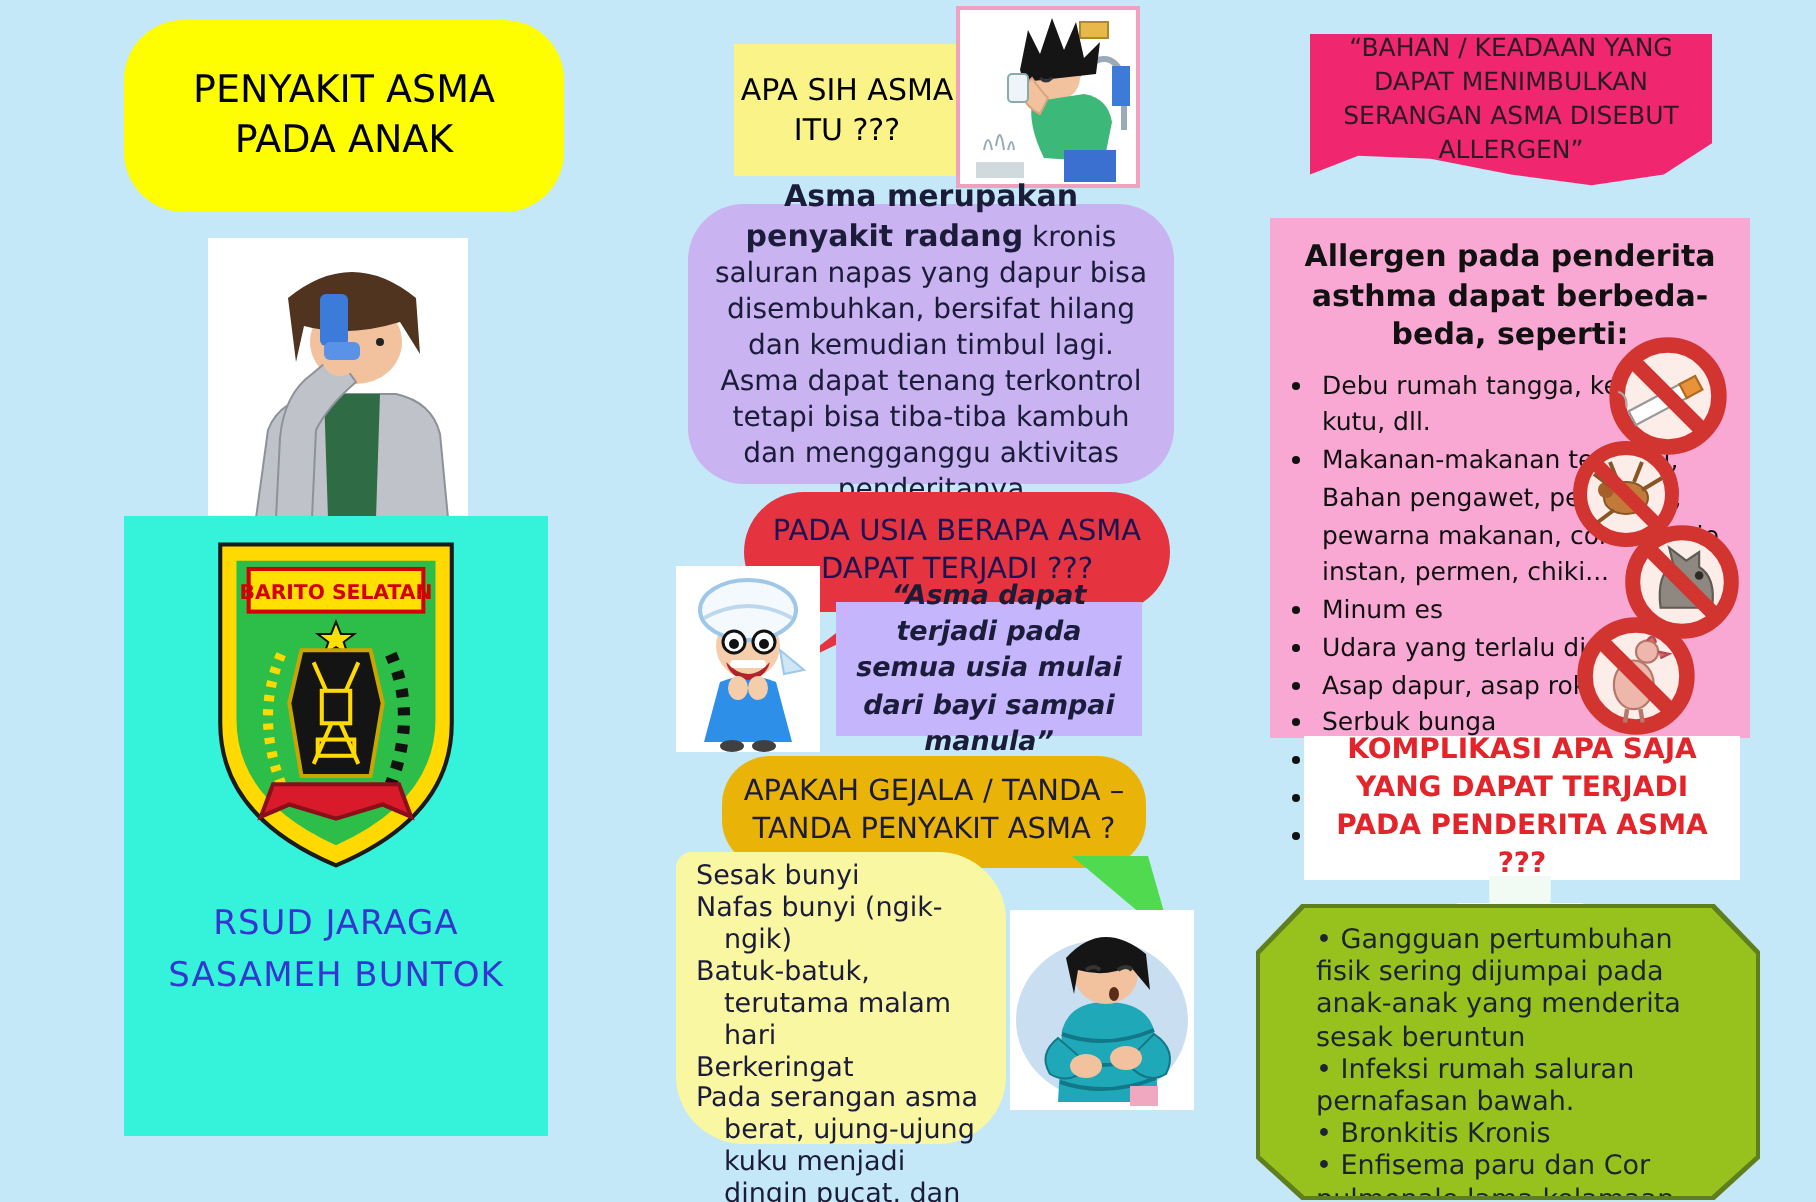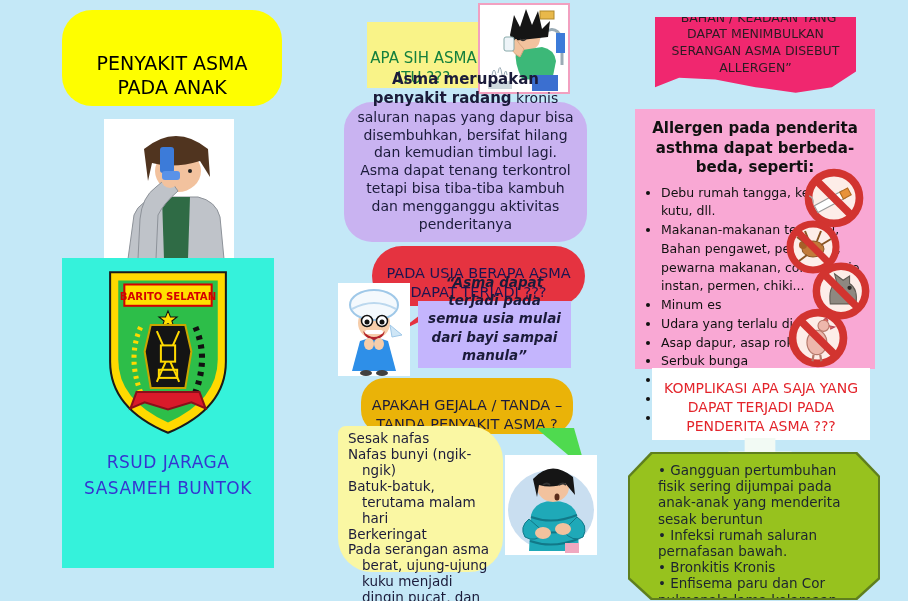--- a/index.html
+++ b/index.html
@@ -1,33 +1,33 @@
 <!DOCTYPE html>
 <html><head>
 <meta charset="utf-8">
 <style>
   html,body{margin:0;padding:0;}
   body{font-family:"DejaVu Sans","Liberation Sans",sans-serif;}
   #poster{position:relative;width:908px;height:601px;background:#C4E8F7;overflow:hidden;}
   .abs{position:absolute;box-sizing:border-box;}
   .card{background:#fff;}
-  .center{display:flex;align-items:flex-end;justify-content:center;text-align:center;}
+  .center{display:flex;align-items:center;justify-content:center;text-align:center;}
 
   
   .title-box{left:62px;top:10px;width:220px;height:96px;background:#FEFE00;border-radius:30px;
              font-size:19px;color:#000;padding:6px 26px;line-height:1.3;}
   .child-img{left:104px;top:119px;width:130px;height:140px;}
   .hospital-panel{left:62px;top:258px;width:212px;height:310px;background:#35F2DB;}
   .crest-wrap{left:40px;top:10px;width:132px;height:168px;position:absolute;}
   .hospital-name{position:absolute;left:6px;top:192px;width:200px;text-align:center;
                  color:#3535D0;font-size:17px;line-height:1.5;letter-spacing:.5px;}
 
   
   .q1-box{left:367px;top:22px;width:113px;height:66px;background:#F9F388;
-          font-size:15px;color:#15803d;line-height:1.35;}
+          font-size:15px;color:#000000;line-height:1.35;}
   .sink-img{left:478px;top:3px;width:92px;height:91px;border:2px solid #F2A0C0;}
   .definition-box{left:344px;top:102px;width:243px;height:140px;background:#C9B3F1;border-radius:28px;
                   font-size:14px;color:#1b1b3a;line-height:1.28;padding:8px 12px;}
   .definition-box b{font-size:15px;}
   .q2-bubble{left:372px;top:246px;width:213px;height:60px;background:#E53340;border-radius:32px;
              font-size:14.5px;color:#1c1450;line-height:1.3;padding:4px 10px;}
   .q2-tail{left:398px;top:298px;width:46px;height:34px;}
   .grandma-img{left:338px;top:283px;width:72px;height:93px;}
   .answer2-box{left:418px;top:301px;width:153px;height:67px;background:#c4b5fd;
                font-weight:bold;font-style:italic;font-size:13.5px;color:#1b1b3a;line-height:1.35;padding:4px 6px;}
@@ -46,21 +46,21 @@
   .allergen-box{left:635px;top:109px;width:240px;height:260px;background:#f9a8d4;padding:8px 8px 0 8px;}
   .allergen-title{font-weight:bold;font-size:15px;color:#111;text-align:center;line-height:1.3;margin:2px 4px 6px 4px;}
   .allergen-list{margin:0;padding:0 0 0 18px;font-size:12.5px;color:#111;line-height:1.5;width:205px;}
   .allergen-list li{margin:0;}
   .ban-icon{position:absolute;width:56px;height:56px;}
   .ban1{left:168px;top:58px;width:62px;height:62px;}
   .ban2{left:150px;top:110px;}
   .ban3{left:176px;top:152px;width:60px;height:60px;}
   .ban4{left:152px;top:198px;width:62px;height:62px;}
   .komp-q-box{left:652px;top:368px;width:218px;height:72px;background:#fff;
-              font-weight:normal;font-size:14px;color:#E3242B;line-height:1.35;padding:4px 8px;}
+              font-weight:bold;font-size:14px;color:#E3242B;line-height:1.35;padding:4px 8px;}
   .down-arrow{left:728px;top:438px;width:64px;height:32px;background:#F2FAF4;
               clip-path:polygon(26% 0,74% 0,74% 42%,100% 42%,50% 100%,0 42%,26% 42%);}
   .komp-box-outer{left:628px;top:452px;width:252px;height:148px;background:#5F7F1E;
                   clip-path:polygon(9% 0,91% 0,100% 16%,100% 86%,91% 100%,9% 100%,0 86%,0 16%);}
   .komp-box-inner{position:absolute;left:2px;top:2px;right:2px;bottom:2px;background:#97C21E;
                   clip-path:polygon(9% 0,91% 0,100% 16%,100% 86%,91% 100%,9% 100%,0 86%,0 16%);
                   font-size:13.5px;color:#1c2430;line-height:1.2;padding:8px 28px;box-sizing:border-box;}
   .komp-item::before{content:"• ";}
   svg{display:block;}
 </style>
@@ -169,21 +169,21 @@
   </div>
 
   <div class="abs center q3-bubble">
     <span>APAKAH GEJALA / TANDA – TANDA PENYAKIT ASMA ?</span>
   </div>
   <svg class="abs q3-tail" viewBox="0 0 58 42">
     <polygon points="8,0 46,0 58,42" fill="#4FDA4F"></polygon>
   </svg>
 
   <div class="abs symptoms-box">
-      <div class="symptom-line">Sesak nafas</div>
+      <div class="symptom-line">Sesak bunyi</div>
       <div class="symptom-line">Nafas bunyi (ngik-ngik)</div>
       <div class="symptom-line">Batuk-batuk, terutama malam hari</div>
       <div class="symptom-line">Berkeringat</div>
       <div class="symptom-line">Pada serangan asma berat, ujung-ujung kuku menjadi dingin pucat, dan sukar berbicara</div>
     </div>
 
   <div class="abs card man-img">
     <svg width="92" height="100" viewBox="0 0 92 100">
       <rect width="92" height="100" fill="#ffffff"></rect>
       <ellipse cx="46" cy="55" rx="43" ry="40" fill="#C9DEF0"></ellipse>

